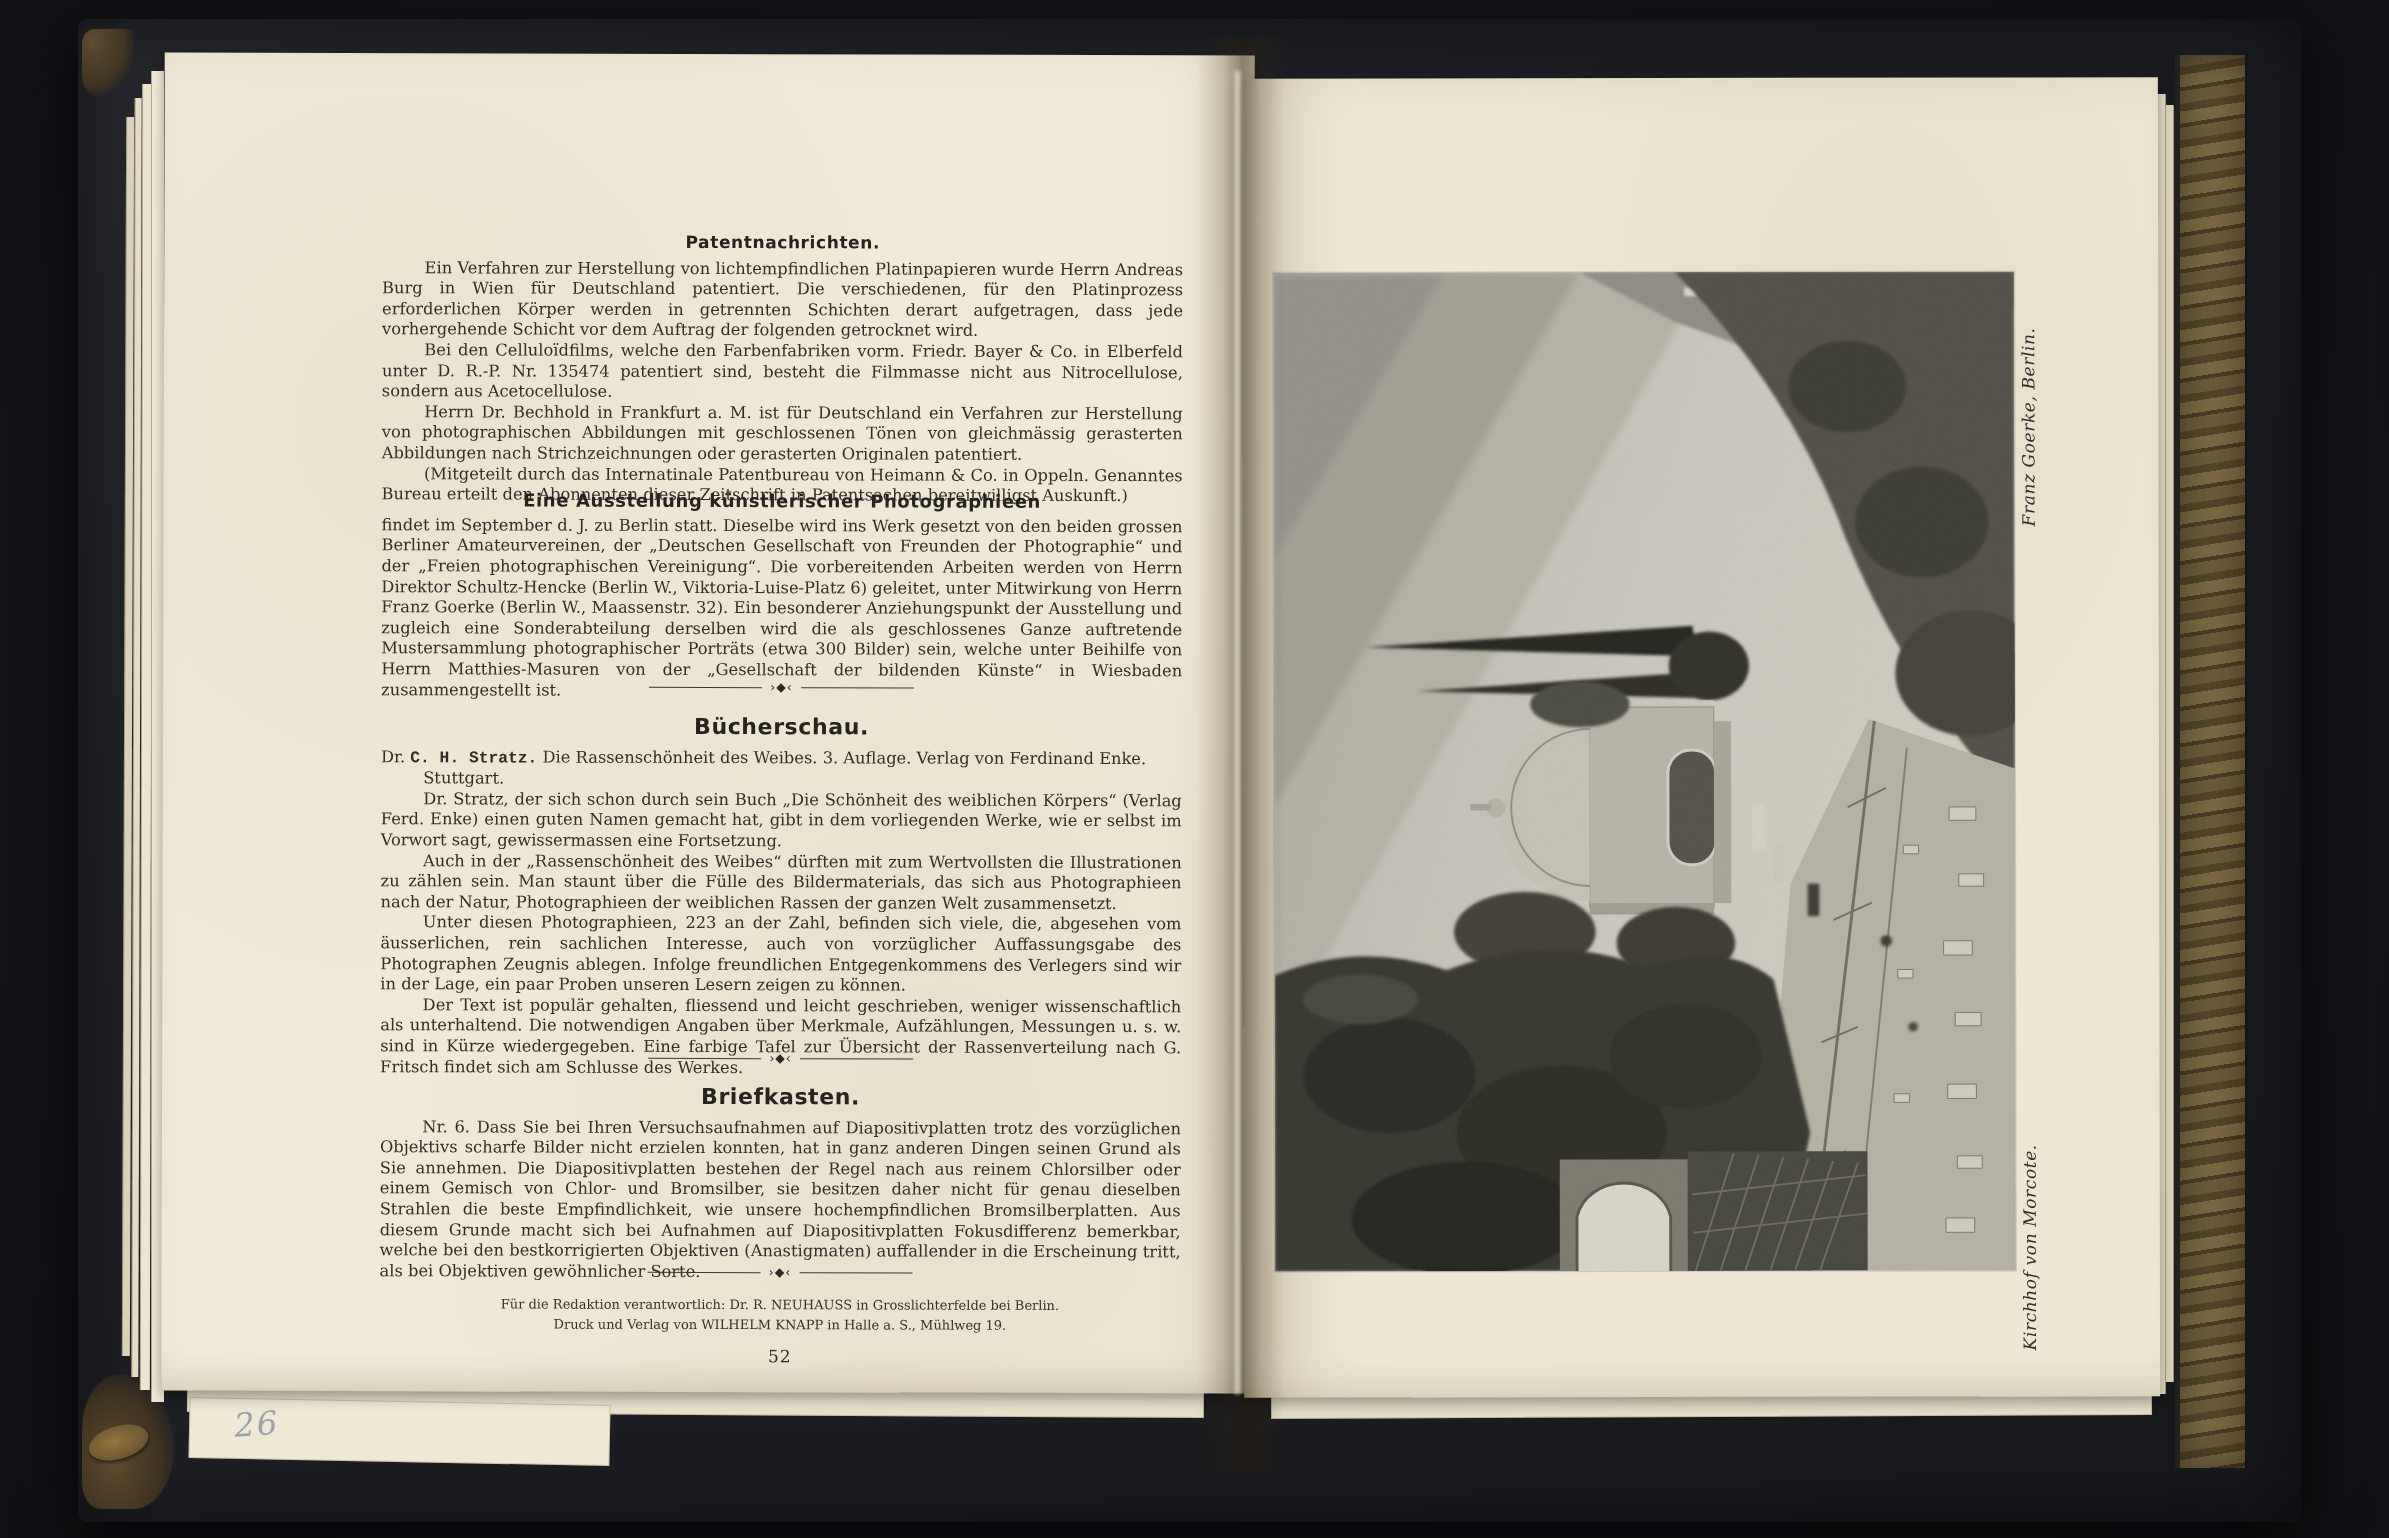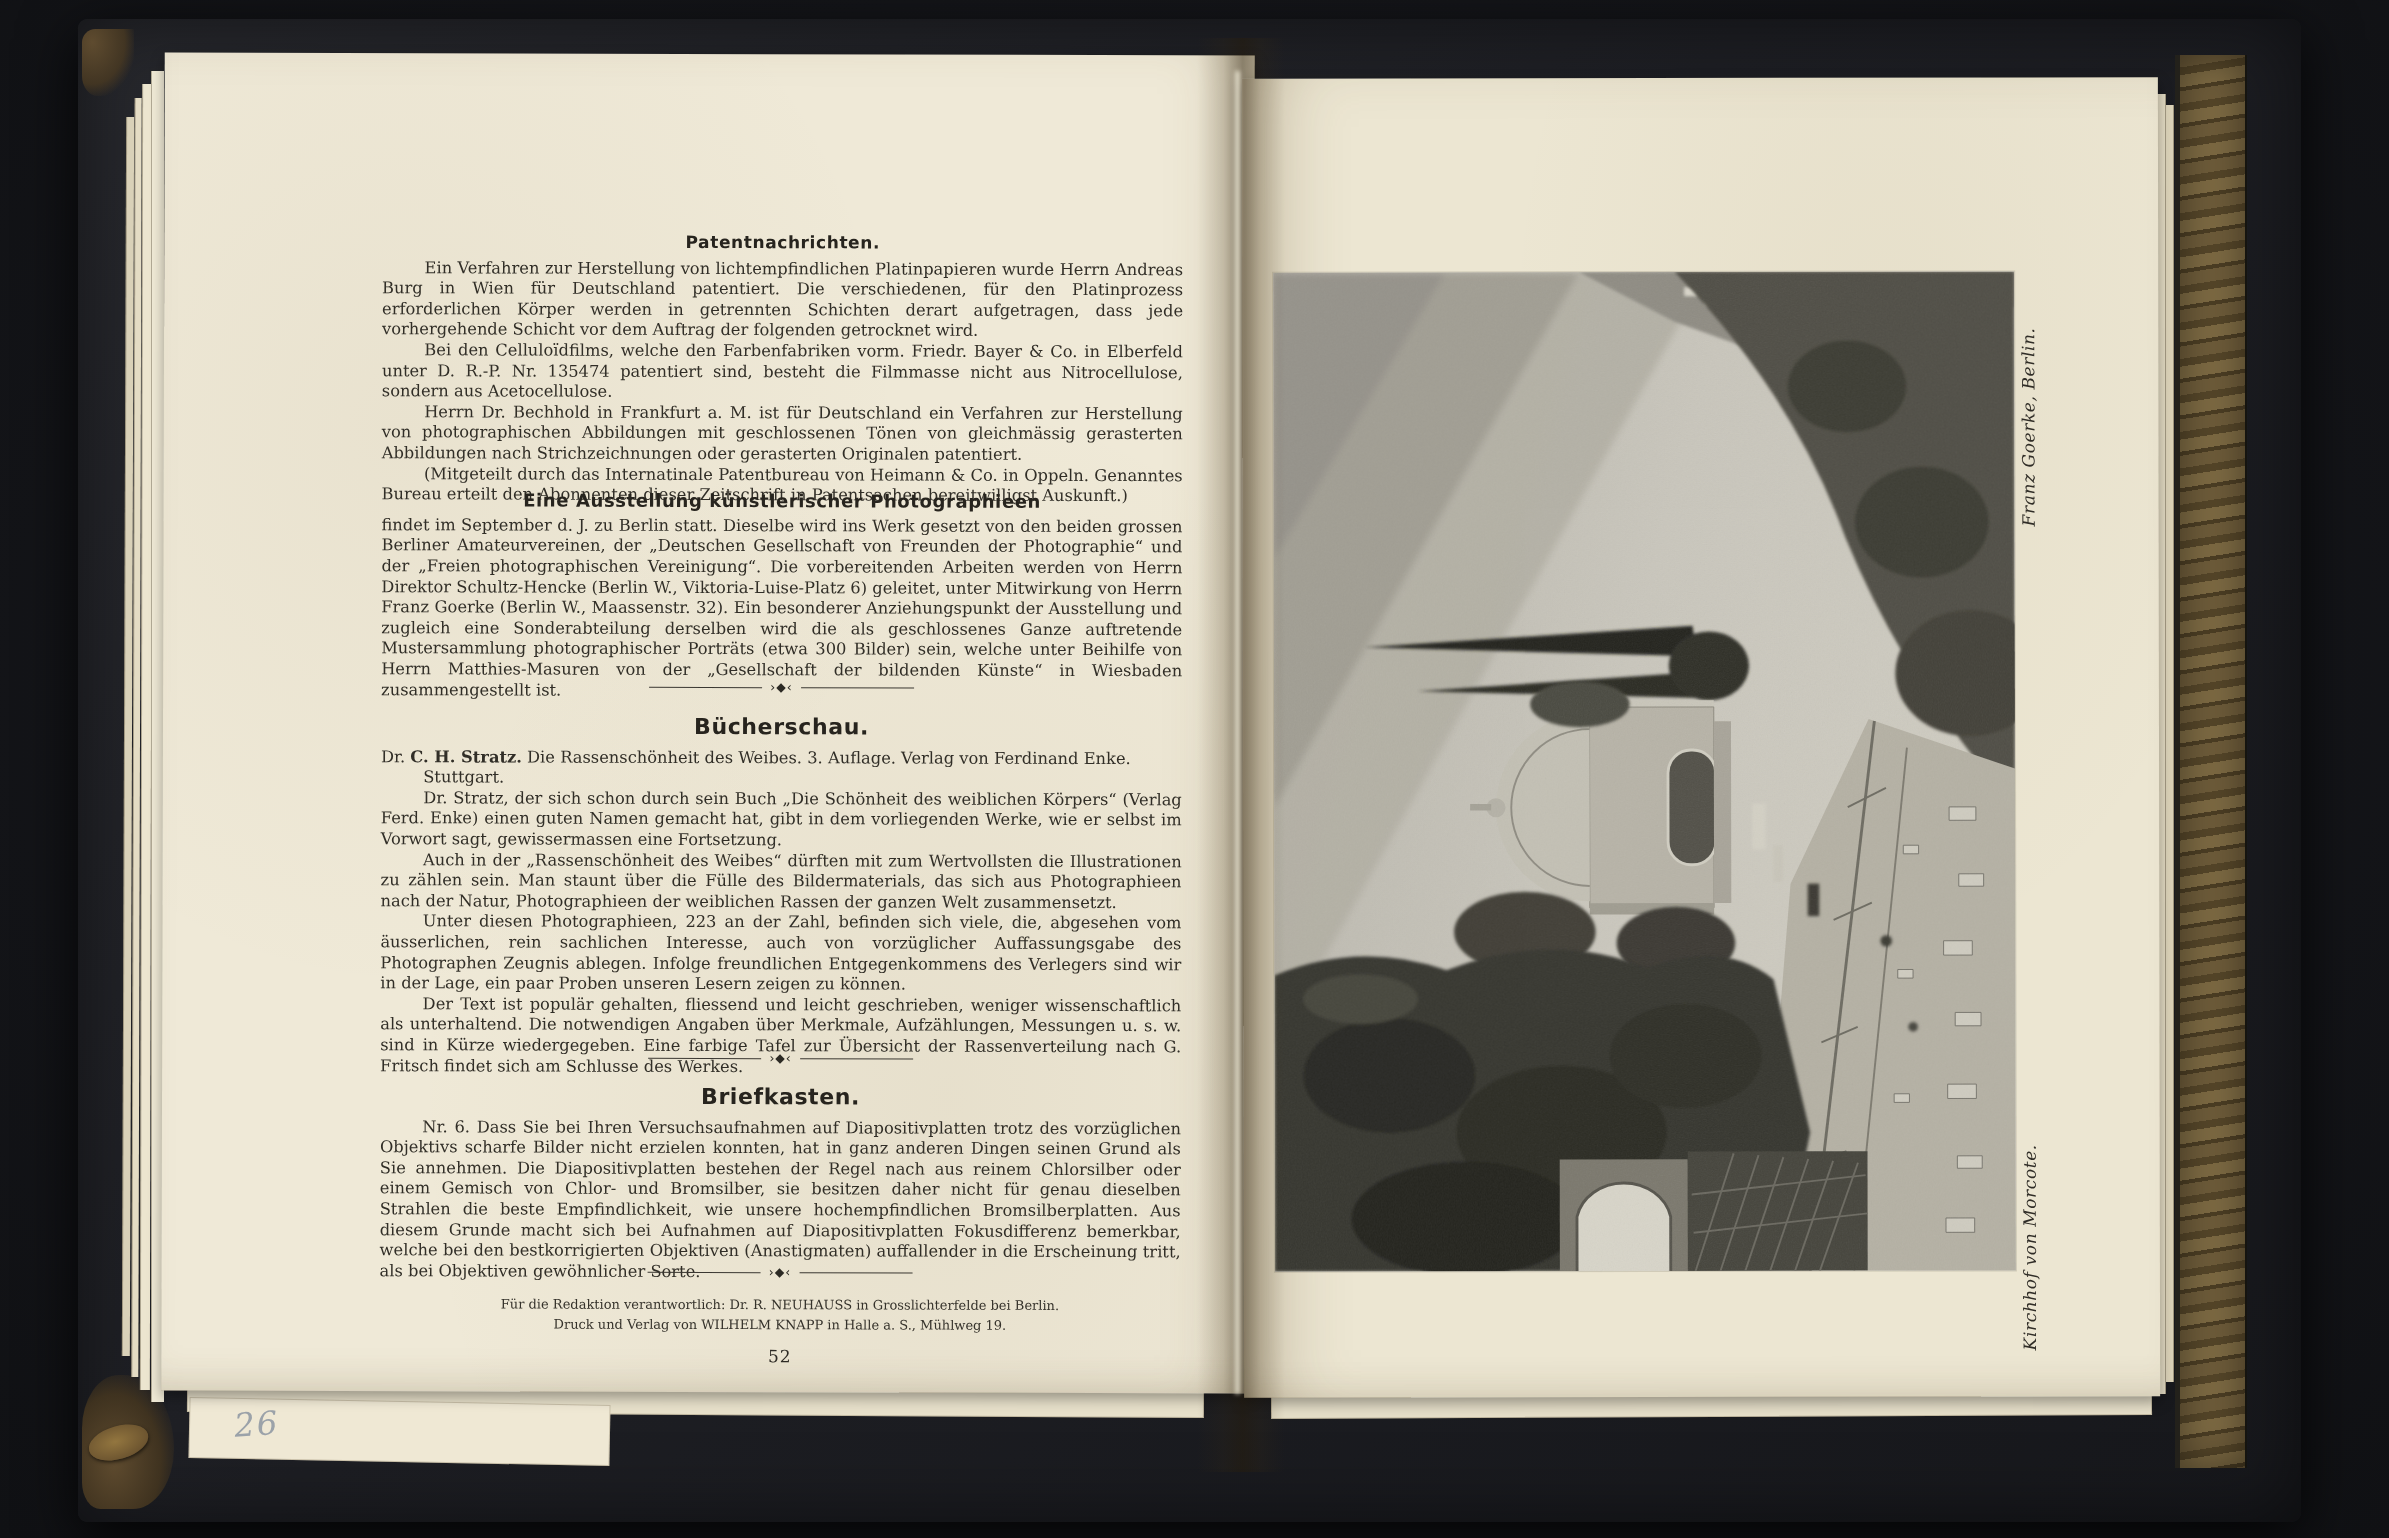--- a/index.html
+++ b/index.html
@@ -103,21 +103,21 @@
   .h2{font-size:18px;margin-bottom:4.8px;}
   .h3{font-size:22px;margin-bottom:8.6px;}
   .bp{
     margin:0;font-size:16.3px;line-height:20.6px;text-align:justify;
     text-indent:2.6em;color:#312e27;
     text-rendering:optimizeLegibility;
   }
   .noindent{text-indent:0;}
   .entry{margin:0;font-size:16.3px;line-height:20.6px;text-align:left;
     padding-left:2.6em;text-indent:-2.6em;color:#312e27;}
-  .entry .bold{font-weight:bold;}
+  .entry .bold{font-weight:bold;font-family:Liberation Mono, monospace;}
   .entry .line2{display:block;text-indent:0;}
   .divider{position:absolute;left:218px;width:801px;display:flex;
     align-items:center;justify-content:center;gap:8.6px;color:#2c2a24;}
   .dline{width:113px;height:1px;background:#3b3832;}
   .dglyph{font-size:12.4px;line-height:12.4px;letter-spacing:1px;color:#2c2a24;
     font-family:"DejaVu Sans", sans-serif;}
   .footerline{font-size:13px;line-height:20px;text-align:center;color:#35322b;margin:0;}
   .pagenum{font-size:17px;text-align:center;color:#2e2b25;letter-spacing:1px;}
 
   

